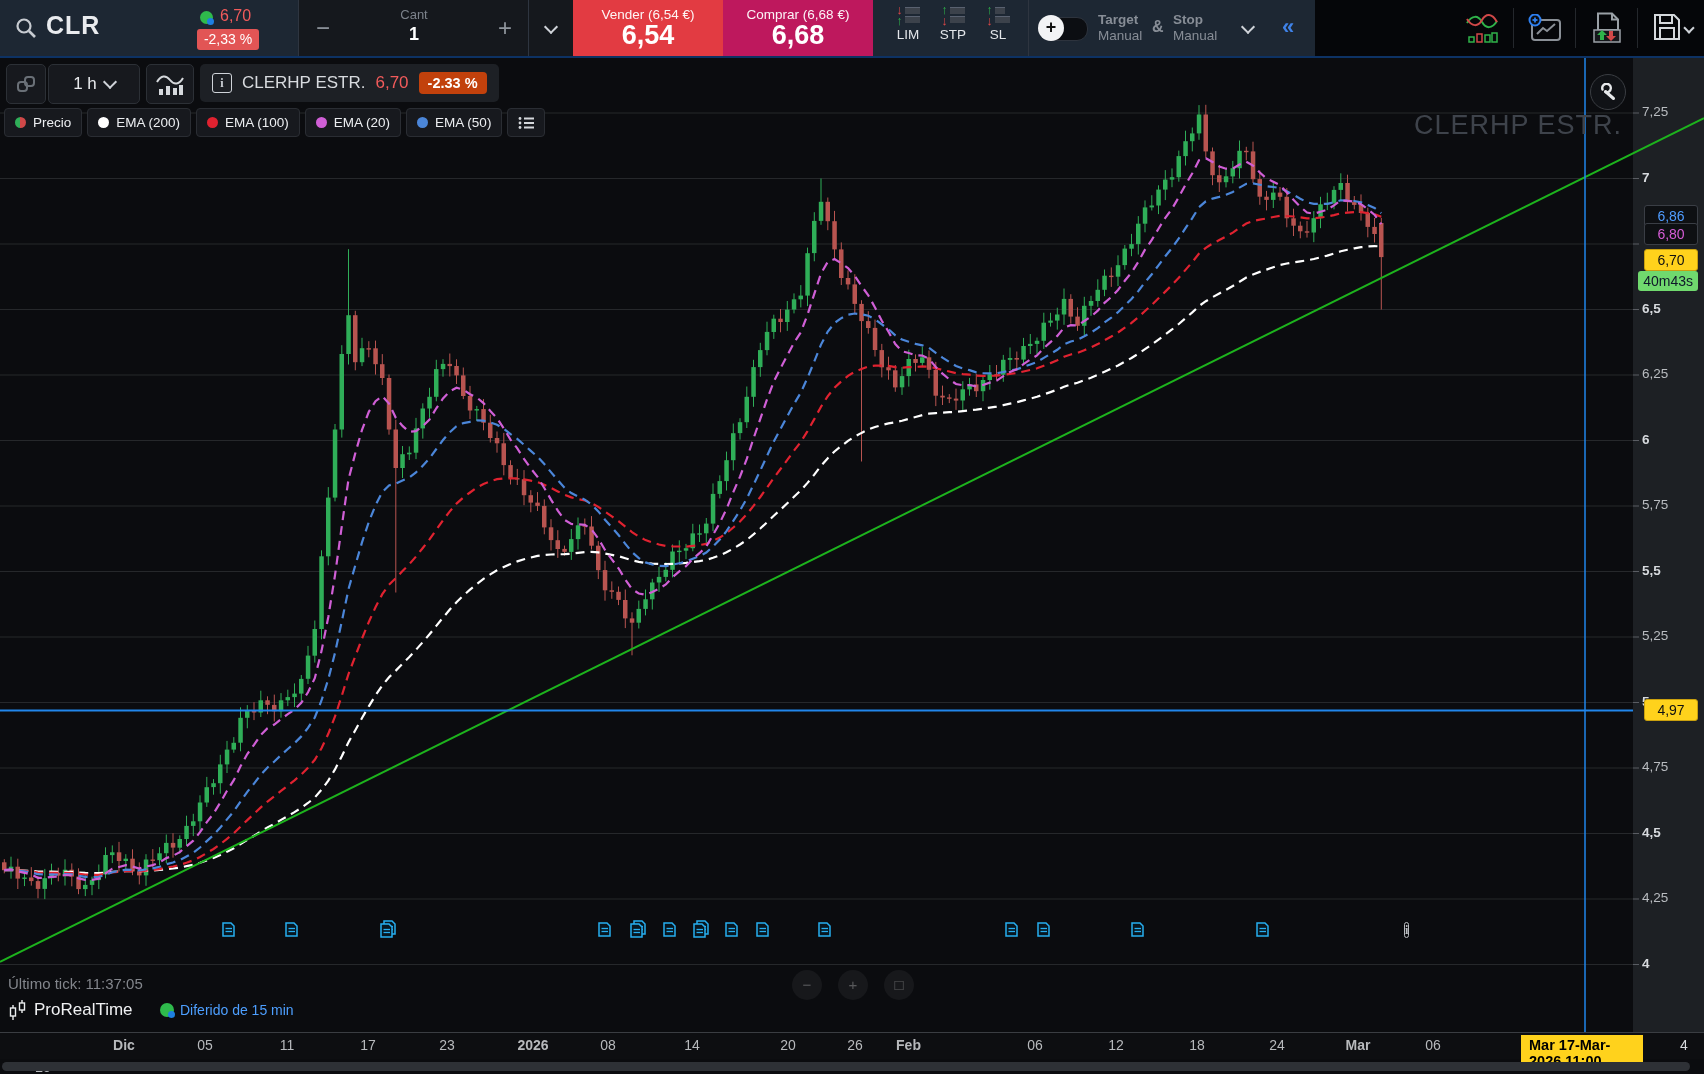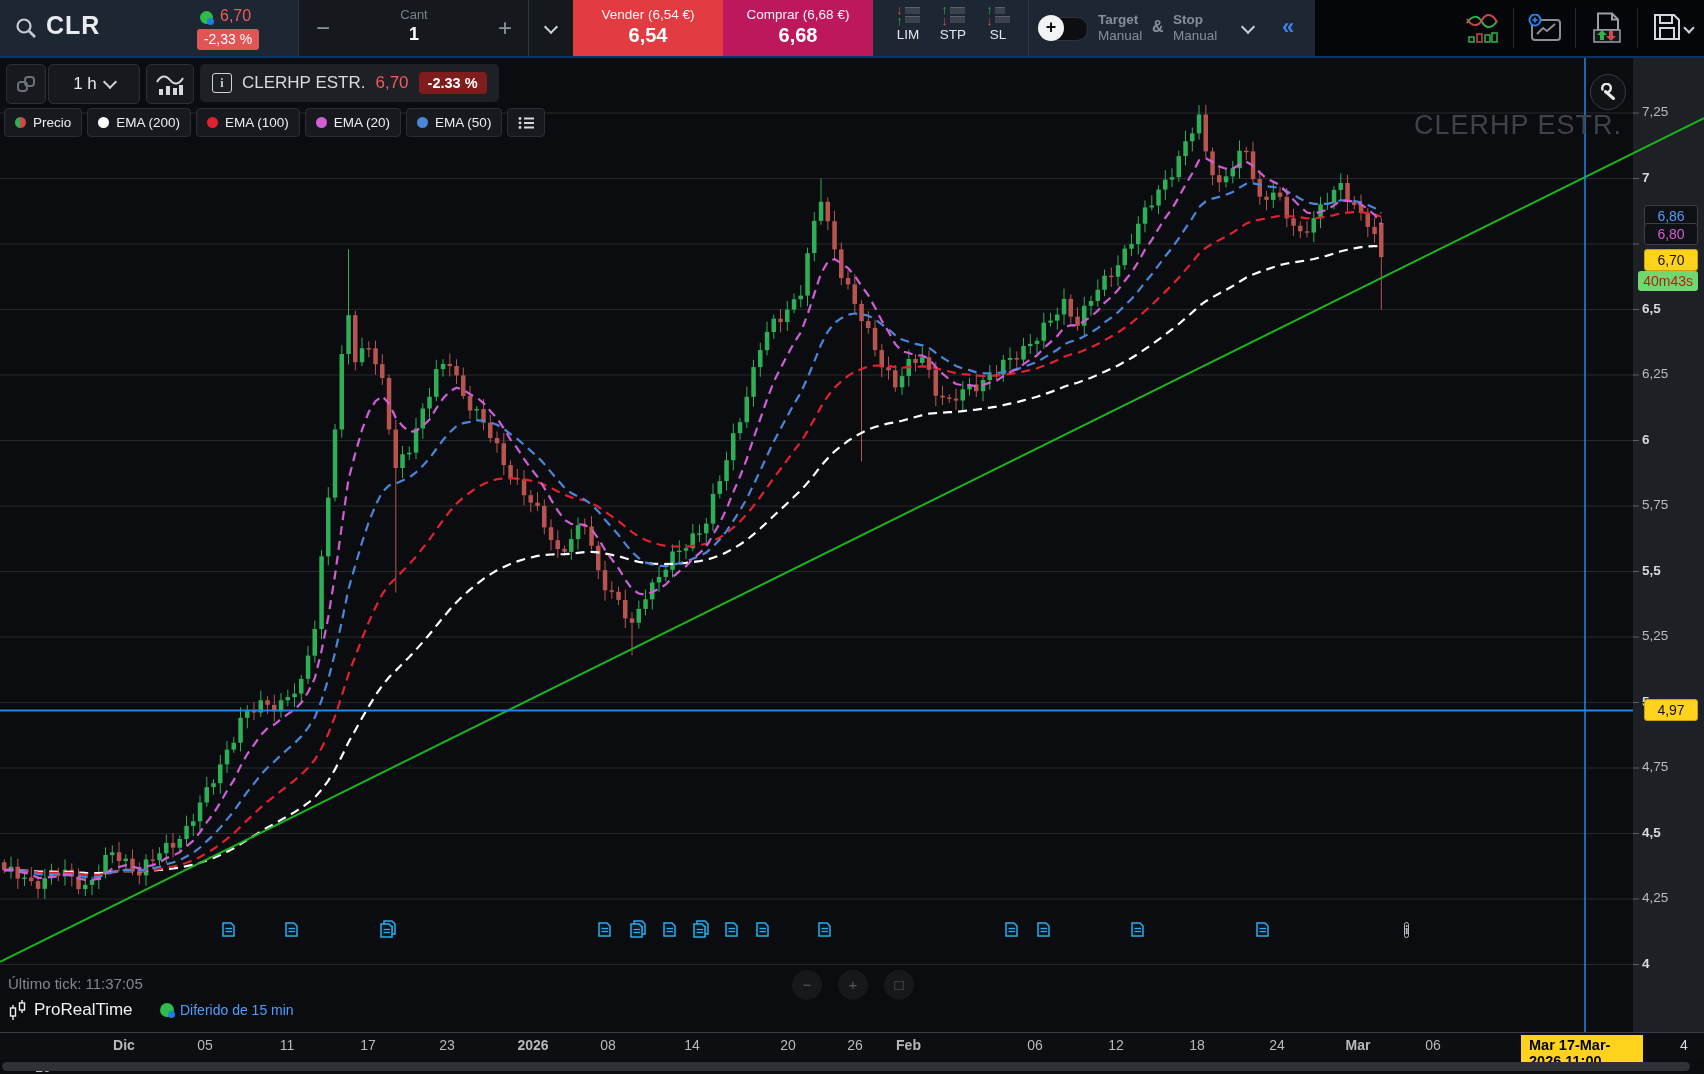--- a/index.html
+++ b/index.html
@@ -14,21 +14,21 @@
   #tb-change{position:absolute;left:197px;top:29px;width:62px;height:21px;background:#e25555;color:#fff;
     font-size:14px;border-radius:3px;text-align:center;line-height:21px;}
   .sphere{position:relative;width:13px;height:13px;border-radius:50%;background:#2fba4c;display:inline-block;}
   .sphere:after{content:"";position:absolute;right:-1px;bottom:-1px;width:7px;height:7px;border-radius:50%;background:#1e7fe0;}
   .qty-sign{position:absolute;top:14px;font-size:24px;color:#8f959d;width:24px;text-align:center;cursor:default;}
   #qty-label{position:absolute;left:0;right:0;top:7px;text-align:center;font-size:13px;color:#7c828b;}
   #qty-value{position:absolute;left:0;right:0;top:24px;text-align:center;font-size:18px;font-weight:bold;color:#fff;}
   .chev{display:inline-block;width:8px;height:8px;border-right:2px solid #cfd3d9;border-bottom:2px solid #cfd3d9;transform:rotate(45deg);}
   .big-btn{position:absolute;top:0;height:56px;width:150px;color:#fff;text-align:center;cursor:pointer;}
   .big-btn .cap{font-size:13.5px;margin-top:7px;opacity:.95;}
-  .big-btn .val{font-size:20px;font-weight:bold;line-height:26px;}
+  .big-btn .val{font-size:27px;font-weight:bold;line-height:26px;}
   .ot{position:absolute;top:4px;width:44px;text-align:center;}
   .ot .lbl{font-size:13.5px;color:#e3e6ea;margin-top:1px;}
   .ot .arrows{display:inline-block;vertical-align:middle;line-height:11px;font-size:13px;font-weight:bold;}
   .ot .bars{display:inline-block;vertical-align:middle;margin-left:2px;}
   .ot .bars div{width:15px;height:6px;background:#3c424b;border-top:1px solid #596170;margin:2px 0;}
   #toggle-track{position:absolute;left:1040px;top:17px;width:46px;height:22px;border-radius:11px;background:#0c0e12;border:1px solid #2d333d;}
   #toggle-knob{position:absolute;left:-3px;top:-3px;width:26px;height:26px;border-radius:50%;background:#f2f3f5;color:#111;
     font-size:18px;font-weight:bold;text-align:center;line-height:25px;}
   .ts-txt{position:absolute;font-size:13.5px;font-weight:bold;color:#878d96;line-height:15px;}
   #collapse-btn{position:absolute;left:1282px;top:14px;font-size:22px;font-weight:bold;color:#3f82e8;}
@@ -39,40 +39,40 @@
   #chart-svg{position:absolute;left:0;top:0;}
   .pill{position:absolute;top:6px;height:38px;background:#17191e;border:1px solid #2c3036;border-radius:5px;
     color:#e8eaed;display:flex;align-items:center;justify-content:center;gap:8px;}
   #tf-pill{left:48px;width:90px;font-size:17px;}
   #link-pill{left:6px;width:38px;}
   #ctype-pill{left:146px;width:46px;}
   #info-chip{position:absolute;left:200px;top:6px;height:38px;background:#1d2025;border-radius:5px;display:flex;
     align-items:center;padding:0 12px;gap:10px;}
   #info-chip .iname{font-size:17px;color:#d8dbdf;}
   #info-chip .iprice{font-size:17px;color:#f25b5b;}
-  #info-chip .ichange{background:#7f1d1d;color:#fff;font-size:14.5px;font-weight:bold;border-radius:4px;padding:3px 9px;}
+  #info-chip .ichange{background:#c2410c;color:#fff;font-size:14.5px;font-weight:bold;border-radius:4px;padding:3px 9px;}
   .isq{width:18px;height:18px;border:1.5px solid #cfd3d9;border-radius:3px;color:#cfd3d9;font-size:12px;font-weight:bold;
     text-align:center;line-height:18px;font-family:"Liberation Serif",serif;}
   #legend{position:absolute;left:4px;top:50px;display:flex;gap:5px;}
   .lchip{height:27px;background:#17191e;border:1px solid #2a2d33;border-radius:4px;display:flex;align-items:center;
     padding:0 10px;gap:7px;font-size:13.5px;color:#eceef1;}
   .ldot{width:11px;height:11px;border-radius:50%;}
   #watermark{position:absolute;right:82px;top:52px;font-size:27px;color:#3e434b;letter-spacing:1px;}
   #wrench-btn{position:absolute;left:1590px;top:16px;width:34px;height:34px;border-radius:50%;
     border:1px solid #3a3d42;background:rgba(18,20,24,.85);display:flex;align-items:center;justify-content:center;}
   
   #y-labels{position:absolute;left:1633px;top:0;width:71px;height:974px;}
   .ytick{position:absolute;left:9px;font-size:13.5px;color:#b9bcc0;}
   .ytick.b{font-weight:bold;color:#d7dade;}
   .abadge{position:absolute;height:20px;line-height:20px;font-size:14px;border-radius:3px;text-align:center;padding:0 5px;}
   .b-dark{background:#0e1013;border:1px solid #3a3e45;}
   .b-blue{color:#4f9cff;}
   .b-magenta{color:#d65cd6;}
   .b-yellow{background:#ffd21c;color:#111;border:1px solid #c9a00e;}
-  .b-green{background:#70d96e;color:#b91c1c;}
+  .b-green{background:#70d96e;color:#0f172a;}
   
   #x-axis{position:absolute;left:0;top:974px;width:1704px;height:26px;background:#0d0e11;border-top:1px solid #3a3d42;}
   .xtick{position:absolute;top:4px;transform:translateX(-50%);font-size:14px;color:#b7b9bc;}
   .xtick.b{font-weight:bold;}
   #time-badge{position:absolute;top:2px;transform:translateX(-50%);background:#ffd21c;color:#000;font-weight:bold;
     font-size:14.5px;padding:2px 8px;}
   #axis-suffix{position:absolute;top:4px;font-size:14px;color:#d7dade;}
   #scrollbar{position:absolute;left:2px;top:1004px;width:1688px;height:9px;border-radius:5px;background:#2e3136;}
   
   #last-tick{position:absolute;left:8px;top:917px;font-size:15px;color:#83868c;}

